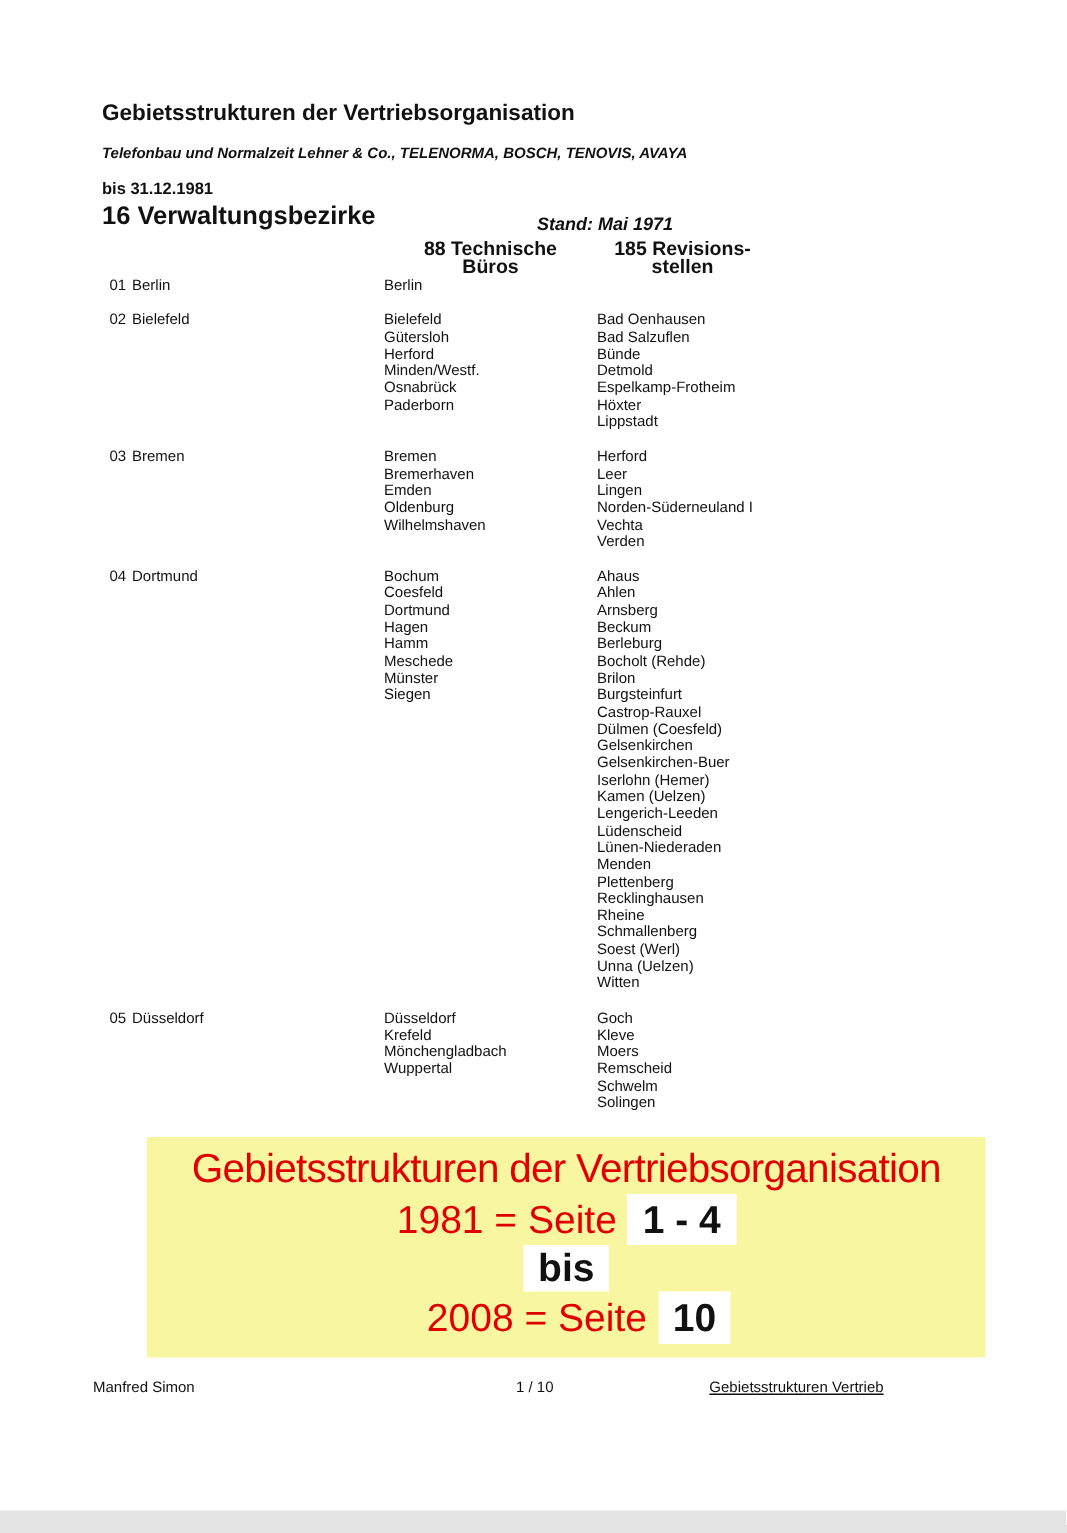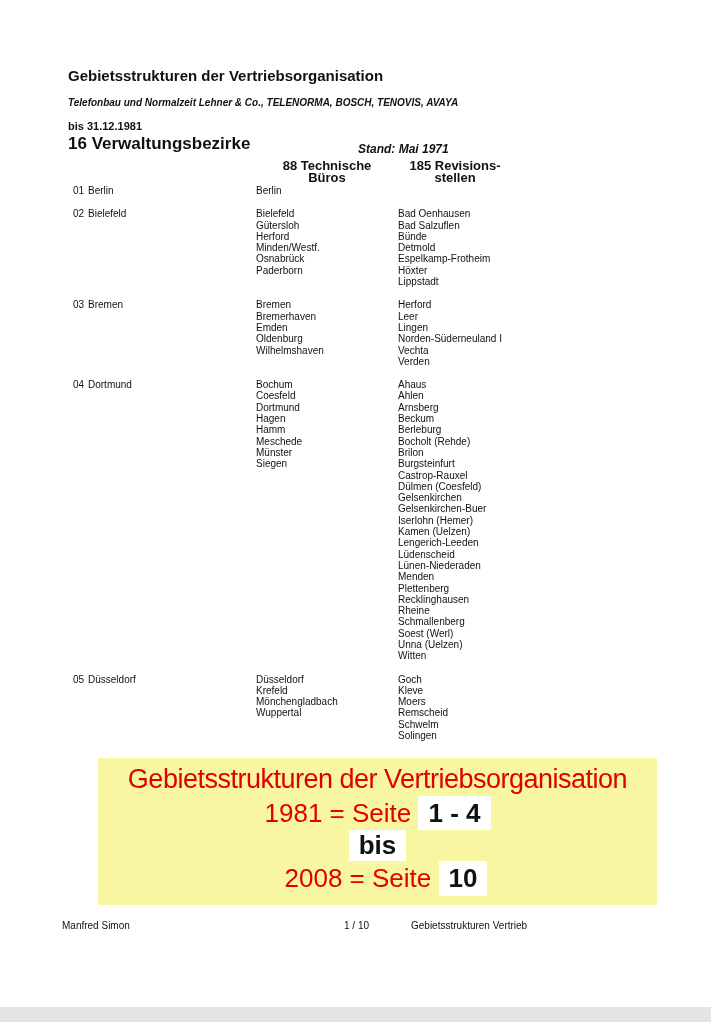--- a/index.html
+++ b/index.html
@@ -52,21 +52,21 @@
   }
   
   .footer{
     position:absolute;left:0;top:920px;width:711px;
     display:flex;align-items:flex-start;
     font-size:10px;color:#111;
     box-sizing:border-box;padding:0 60px 0 62px;
   }
   .footer .f-left{width:240px;text-align:left;}
   .footer .f-center{flex:1;text-align:center;}
-  .footer .f-right{width:240px;text-align:left;}
+  .footer .f-right{width:240px;text-align:center;text-decoration:underline;}
   
   .bottom-bar{position:absolute;left:0;top:1007px;width:711px;height:15px;background:var(--bar-gray);}
 </style>
 </head>
 <body>
 
 <div class="screen">
 
   <div class="doc-title">Gebietsstrukturen der Vertriebsorganisation</div>
   <div class="doc-subtitle">Telefonbau und Normalzeit Lehner &amp; Co., TELENORMA, BOSCH, TENOVIS, AVAYA</div>

